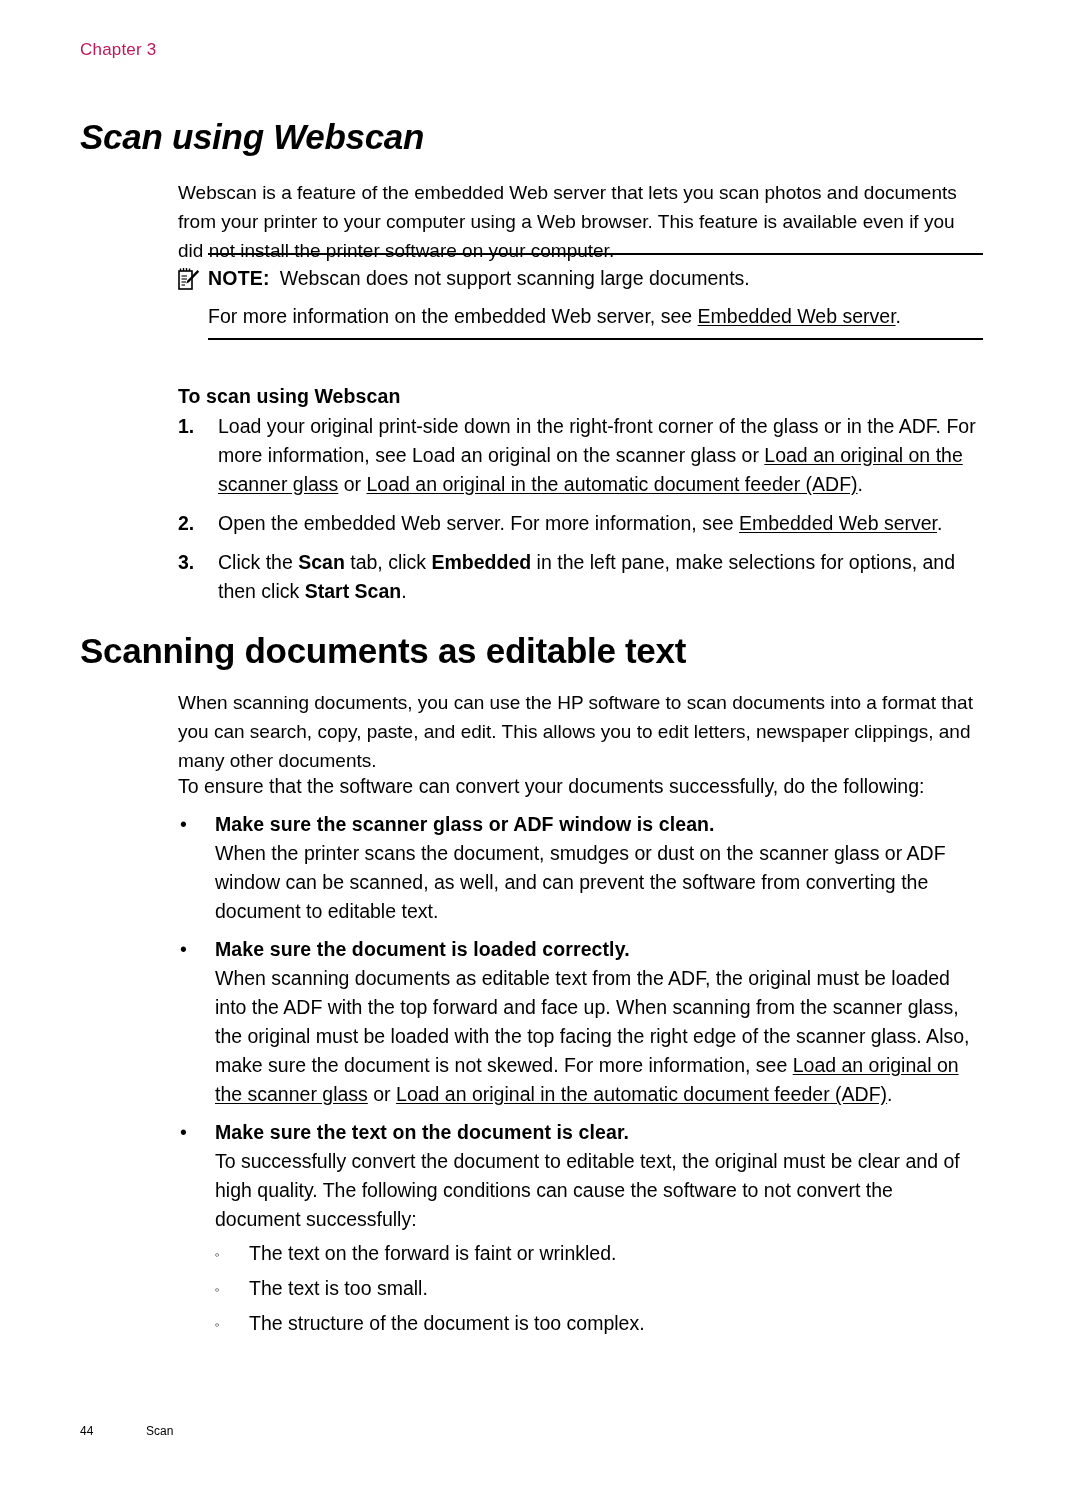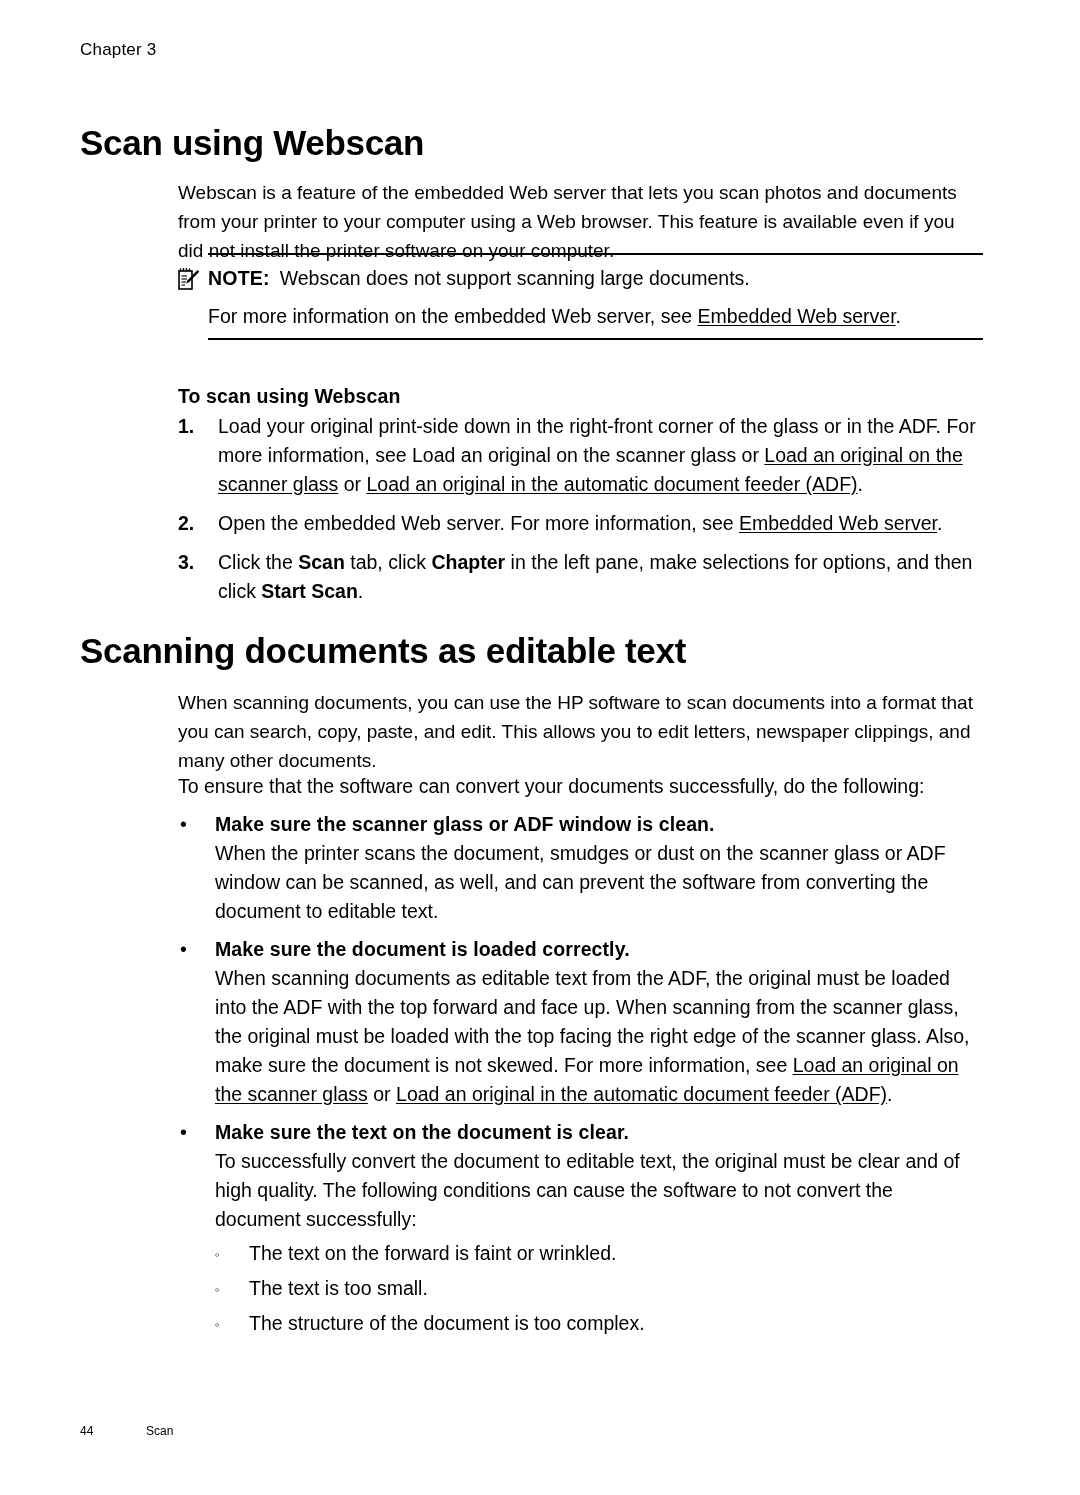--- a/index.html
+++ b/index.html
@@ -25,34 +25,34 @@
     padding: 0;
   }
 
   
   .chapter-header {
     position: absolute;
     left: 80px;
     top: 40px;
     font-size: 17px;
     letter-spacing: 0.2px;
-    color: #000000;
+    color: #be185d;
   }
 
   
   h1.doc-h1 {
     position: absolute;
     left: 80px;
     margin: 0;
     font-size: 35px;
     font-weight: bold;
     letter-spacing: -0.3px;
     line-height: 1.1;
   }
-  #h1-webscan { top: 124px; }
+  #h1-webscan { top: 118px; font-style: italic; }
   #h1-editable { top: 632px; }
 
   
   .body-col {
     position: absolute;
     left: 178px;
     width: 805px;
   }
 
   p.para {
@@ -254,21 +254,21 @@
   <div class="proc-title">To scan using Webscan</div>
 
   <ol class="steps">
     <li>
       <span class="num">1.</span><span>Load your original print-side down in the right-front corner of the glass or in the ADF. For more information, see Load an original on the scanner glass or </span><u class="xref">Load an original on the scanner glass</u><span> or </span><u class="xref">Load an original in the automatic document feeder (ADF)</u><span>.</span>
     </li>
     <li>
       <span class="num">2.</span><span>Open the embedded Web server. For more information, see </span><u class="xref">Embedded Web server</u><span>.</span>
     </li>
     <li>
-      <span class="num">3.</span><span>Click the </span><b class="kw">Scan</b><span> tab, click </span><b class="kw">Chapter</b><span> in the left pane, make selections for options, and then click </span><b class="kw">Start Scan</b><span>.</span>
+      <span class="num">3.</span><span>Click the </span><b class="kw">Scan</b><span> tab, click </span><b class="kw">Embedded</b><span> in the left pane, make selections for options, and then click </span><b class="kw">Start Scan</b><span>.</span>
     </li>
   </ol>
 
   <h1 class="doc-h1" id="h1-editable">Scanning documents as editable text</h1>
 
   <div class="body-col" style="top:688px;">
     <p class="para">When scanning documents, you can use the HP software to scan documents into a format that you can search, copy, paste, and edit. This allows you to edit letters, newspaper clippings, and many other documents.</p>
   </div>
 
   <div class="pre-bullets">To ensure that the software can convert your documents successfully, do the following:</div>

